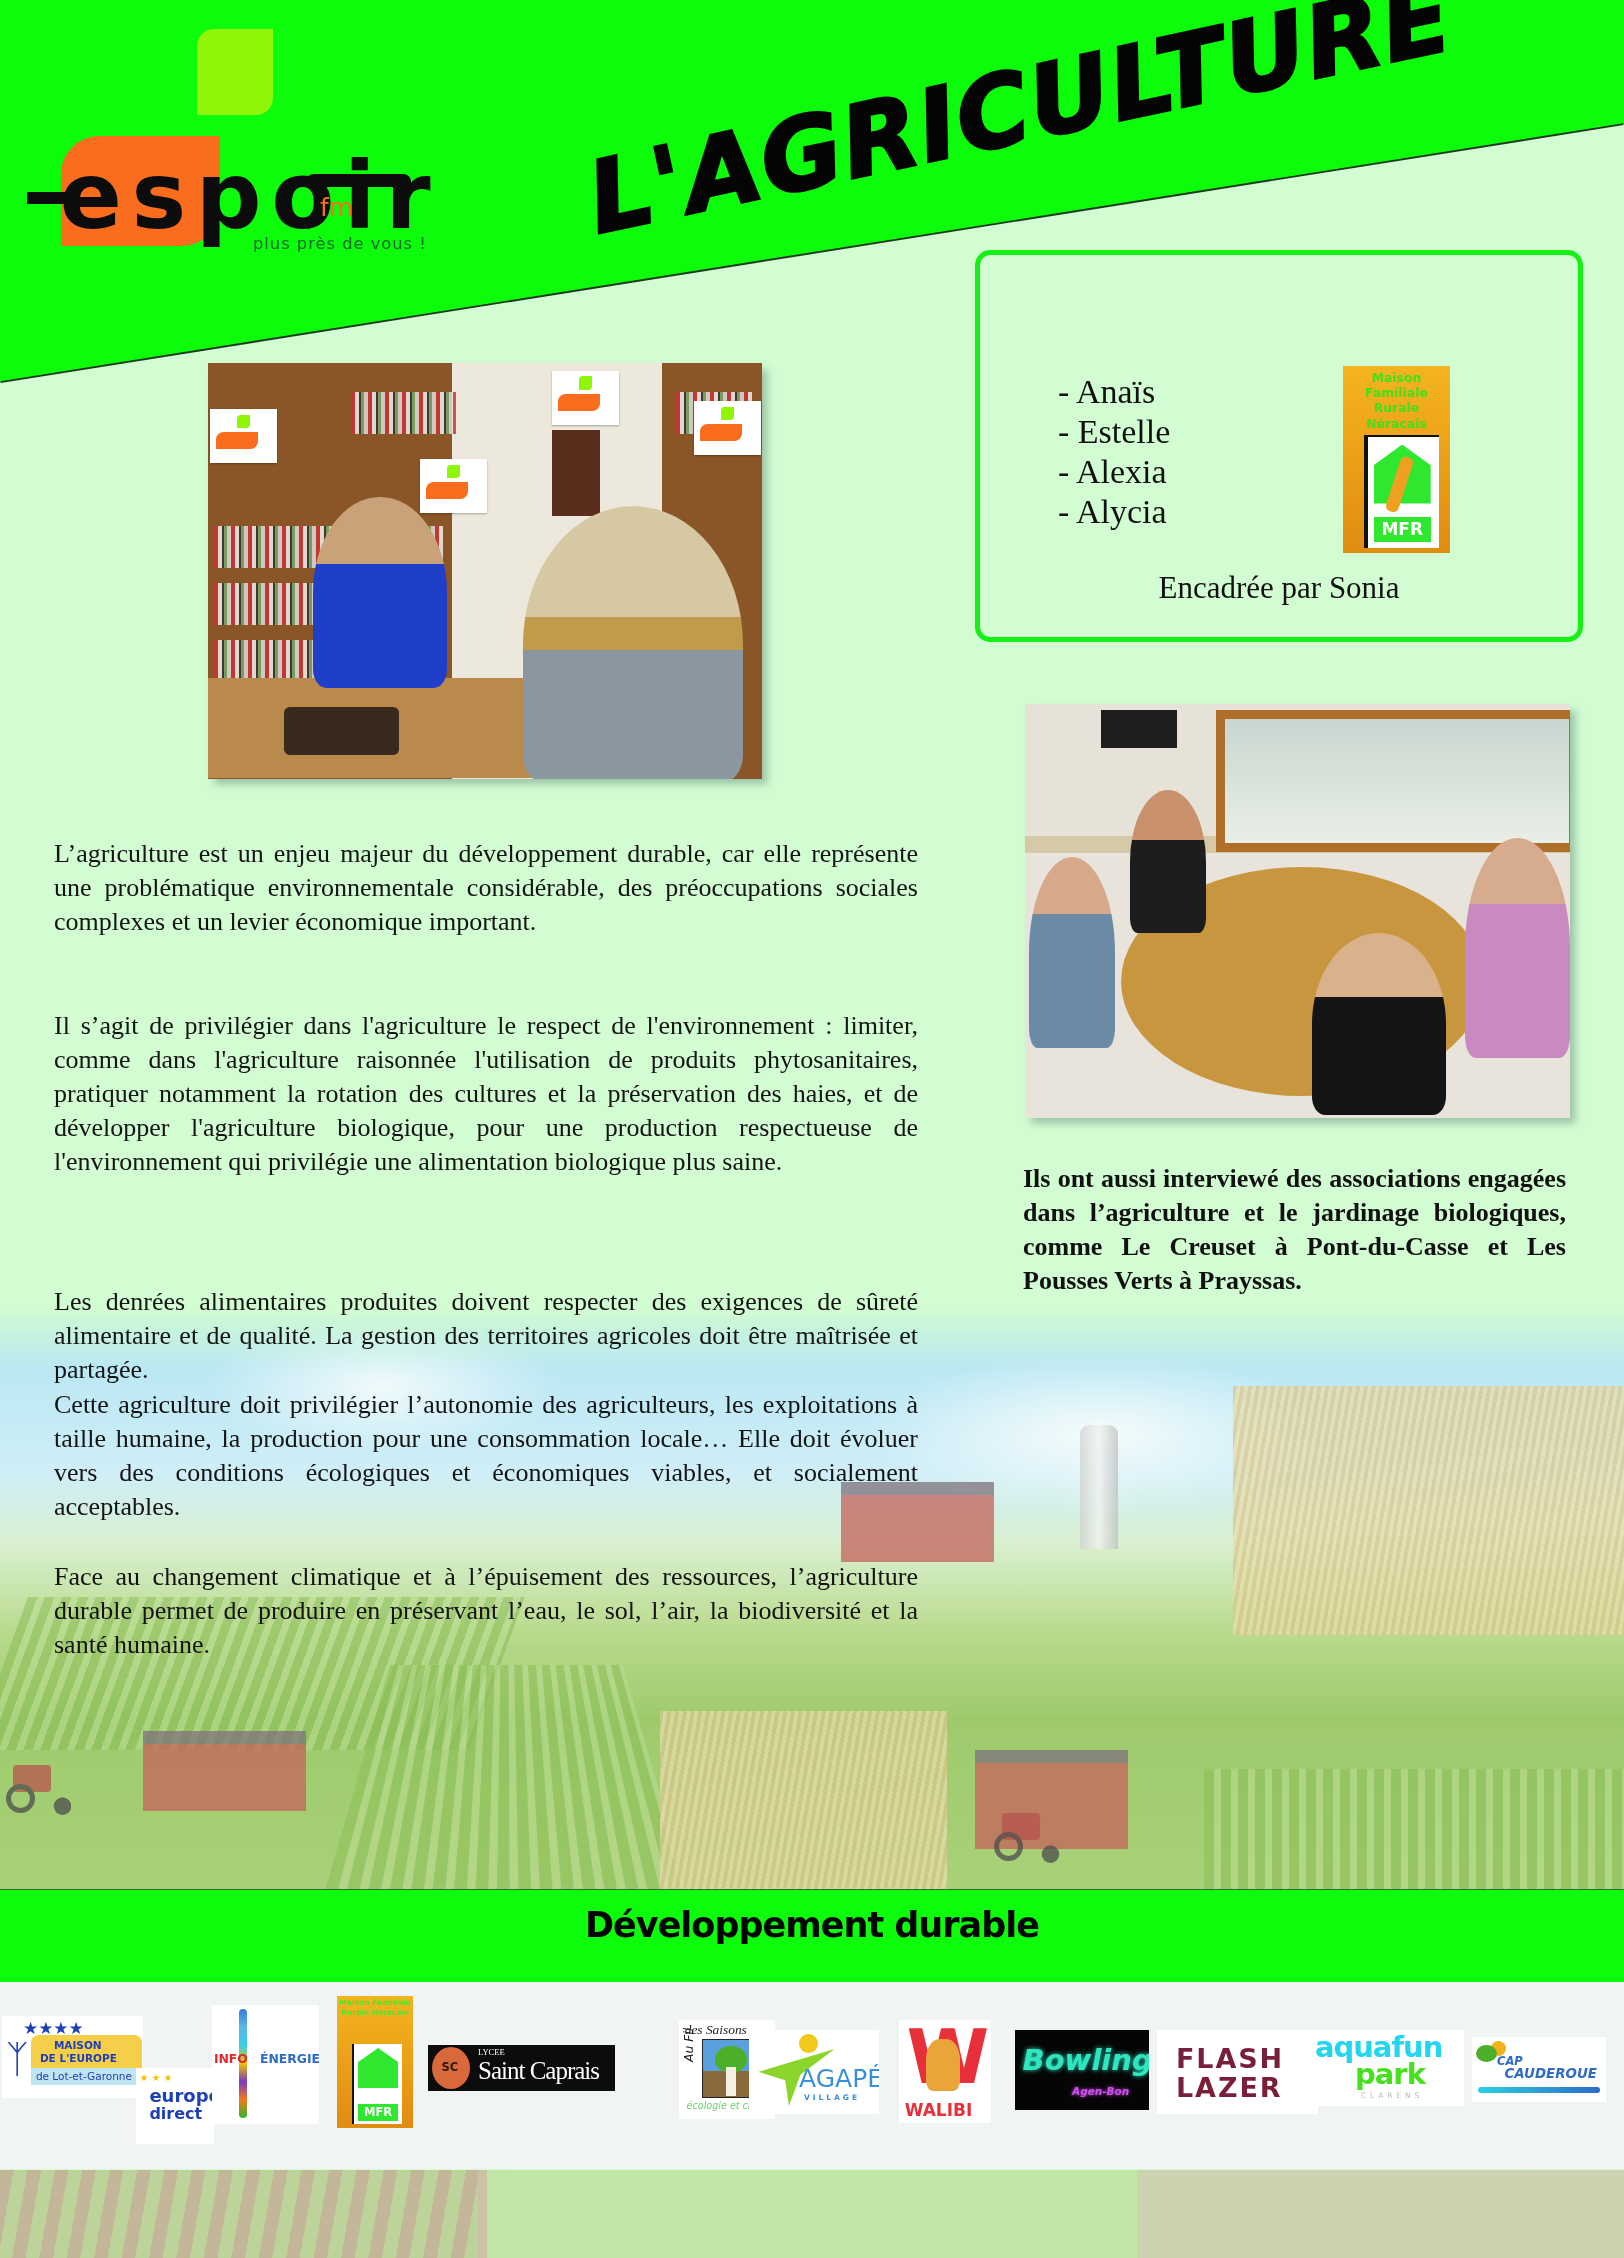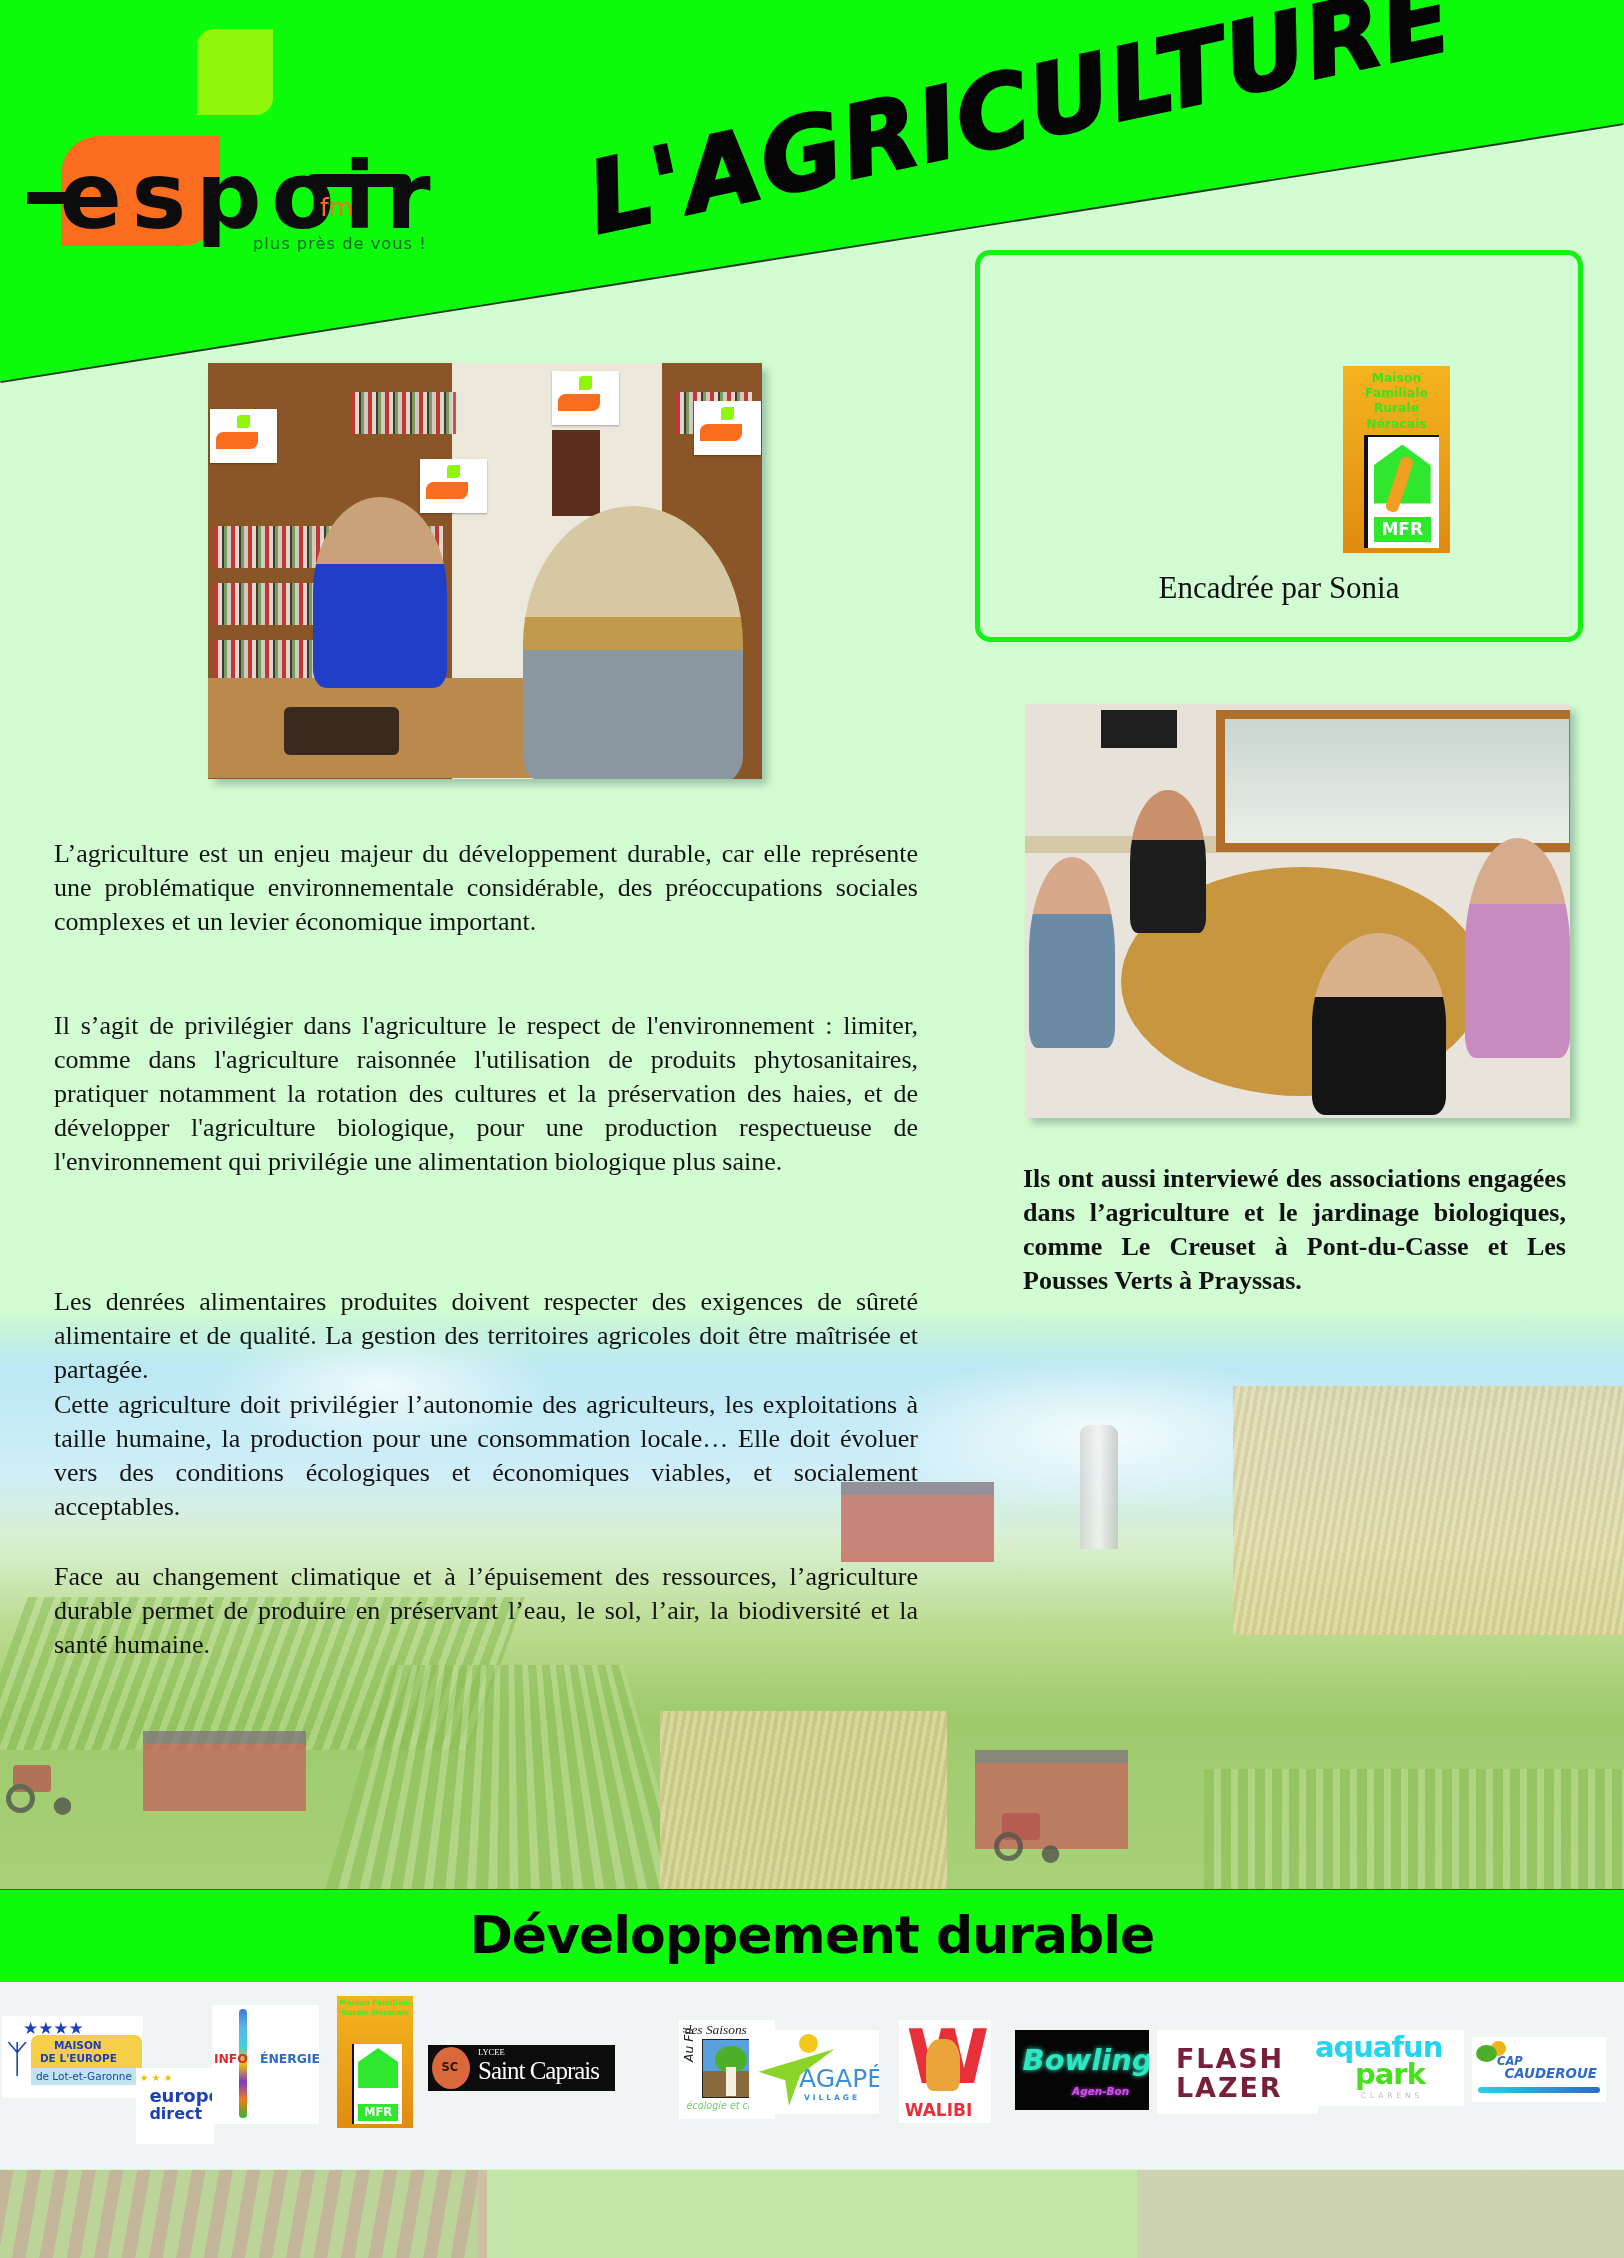--- a/index.html
+++ b/index.html
@@ -89,21 +89,21 @@
   .p5 { top: 1560px; }
 
   .side-text { position: absolute; left: 1023px; top: 1162px; width: 543px; font-size: 26px; line-height: 34px;
     font-weight: bold; text-align: justify; color: #111; }
   .side-text p { margin: 0; }
 
   
   .footer-band { position: absolute; left: 0; top: 1889px; width: 1624px; height: 92px; background: #0cfc0c;
     border-top: 1.9px solid #2f6b2f; border-bottom: 1.9px solid #2f6b2f; }
   .footer-title { position: absolute; left: 0; top: 15.3px; width: 100%; text-align: center;
-    font-family: "DejaVu Sans", sans-serif; font-weight: bold; font-size: 52px; letter-spacing: -1px; color: #050505; }
+    font-family: "DejaVu Sans", sans-serif; font-weight: bold; font-size: 35px; letter-spacing: -1px; color: #050505; }
 
   
   .sponsors { position: absolute; left: 0; top: 1982px; width: 1624px; height: 187px; background: #f0f4f5; }
   .sponsor { position: absolute; background: #fff; overflow: hidden; }
   .sp-label { position: absolute; font-family: "DejaVu Sans", sans-serif; font-weight: bold; white-space: nowrap; }
 
   .bottom-strip { position: absolute; left: 0; top: 2170px; width: 1624px; height: 89px;
     background: linear-gradient(90deg, #c99a86 0 30%, #b7d88a 30% 70%, #c9b79a 70%); opacity: 0.6; }
   .bottom-strip::before { content:""; position:absolute; left:0; top:0; width:478px; height:100%;
     background: repeating-linear-gradient(100deg,#b07a66 0 13.4px,#9ccb6a 13.4px 27px); opacity:.6; }
@@ -136,20 +136,26 @@
   <div class="logo-dash"></div>
   <div class="logo-word">espoir</div>
   <div class="logo-bar"></div>
   <div class="logo-fm">fm</div>
   <div class="logo-tag">plus près de vous !</div>
 </div>
 
 <div class="main-title">L'AGRICULTURE</div>
 
 <div class="info-box">
+  <ul class="names">
+    <li>- Anaïs</li>
+    <li>- Estelle</li>
+    <li>- Alexia</li>
+    <li>- Alycia</li>
+  </ul>
   <div class="mfr-logo">
     <div class="mfr-text">Maison Familiale Rurale Néracais</div>
     <div class="mfr-card">
       <div class="mfr-house"></div>
       <div class="mfr-figure"></div>
       <div class="mfr-badge">MFR</div>
     </div>
   </div>
   <div class="supervisor">Encadrée par Sonia</div>
 </div>

